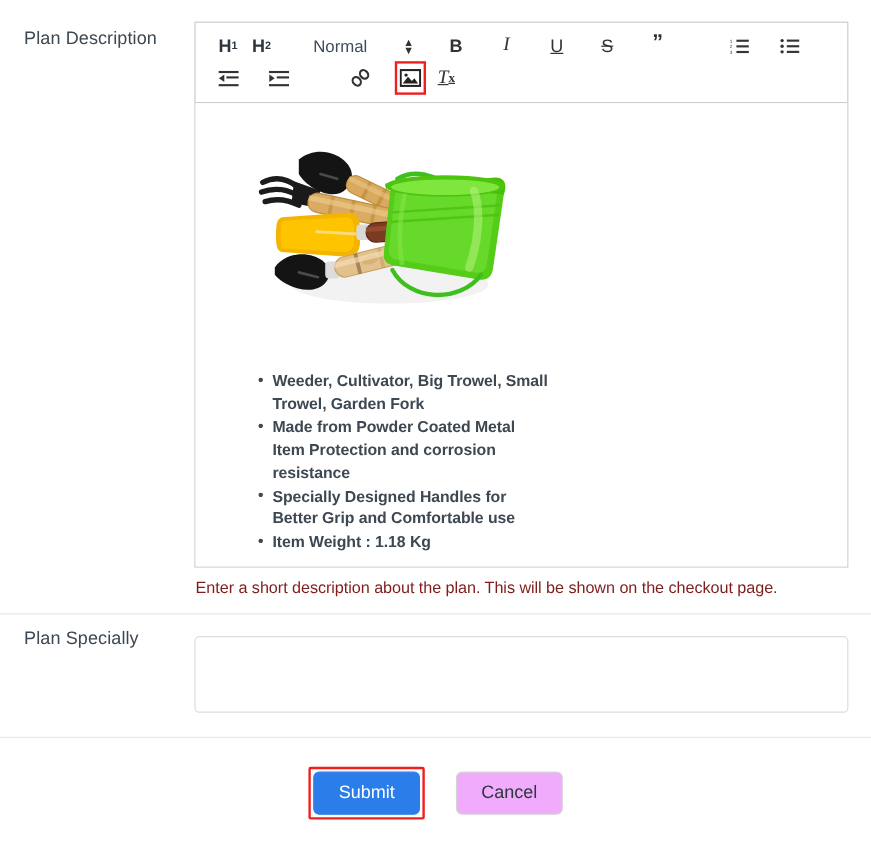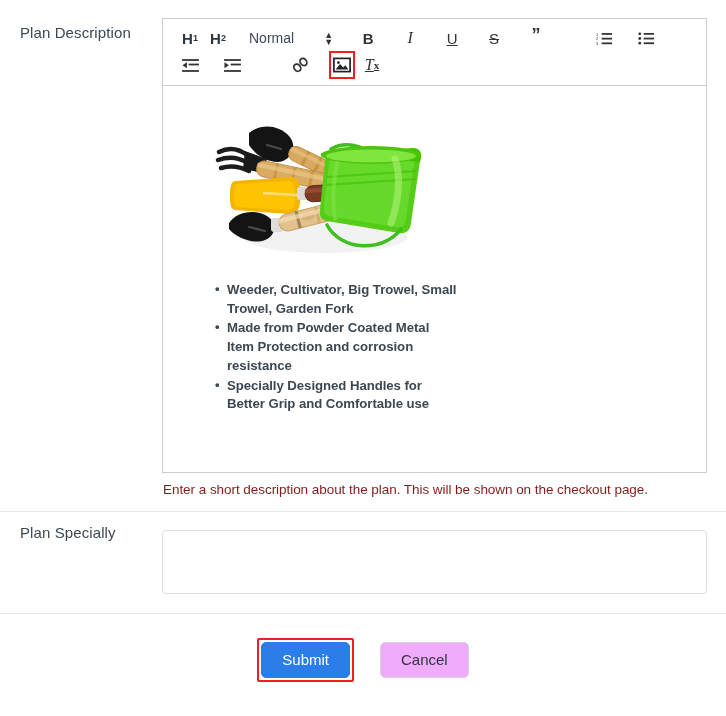--- a/index.html
+++ b/index.html
@@ -61,21 +61,21 @@
     border: none;
     padding: 0 3px;
   }
 
   .tb-h { font-weight: 700; font-size: 15px; color:#2f3640; }
   .tb-h sub { font-size: 9px; font-weight:700; }
 
   .tb-picker {
     display: inline-flex;
     align-items: flex-end;
-    margin-left: 16px;
+    margin-left: 28px;
     margin-right: 8px;
     cursor: pointer;
     color: #3f4a5a;
     font-size: 14px;
   }
   .tb-picker-label { padding-right: 30px; }
   .updown {
     display:inline-flex; flex-direction:column; align-items:center;
     justify-content:center; line-height:0; color:#333;
   }
@@ -114,21 +114,21 @@
 
   .rte-image {
     width: 222px;
     height: 160px;
     margin: 7px 0 0 30px;
     position: relative;
     display: block;
   }
 
   .rte-list {
-    margin: 16px 0 0 0;
+    margin: 44px 0 0 0;
     padding-left: 52px;
     list-style: none;
   }
   .rte-list li {
     position: relative;
     color: #3d4852;
     font-weight: 700;
     font-size: 13.2px;
     line-height: 1.42;
     margin-bottom: 1px;
@@ -404,20 +404,21 @@
             <path d="M190,54 C196,70 194,96 186,118" stroke="#b6f27f" stroke-width="7" fill="none" opacity=".55" stroke-linecap="round"></path>
             <path d="M132,58 C128,78 127,98 130,114" stroke="#8ae84a" stroke-width="4" fill="none" opacity=".5" stroke-linecap="round"></path>
 
             <path d="M122,120 C136,146 178,148 196,124" fill="none" stroke="#3fbf1e" stroke-width="3.6" stroke-linecap="round"></path>
           </svg>
 
           <ul class="rte-list">
             <li>Weeder, Cultivator, Big Trowel, Small Trowel, Garden Fork</li>
             <li>Made from Powder Coated Metal Item Protection and corrosion resistance</li>
             <li>Specially Designed Handles for Better Grip and Comfortable use</li>
+            <li>Item Weight : 1.18 Kg</li>
           </ul>
 
         </div>
 
       </div>
 
       <div class="help-text">Enter a short description about the plan. This will be shown on the checkout page.</div>
 
     </div>
   </div>

